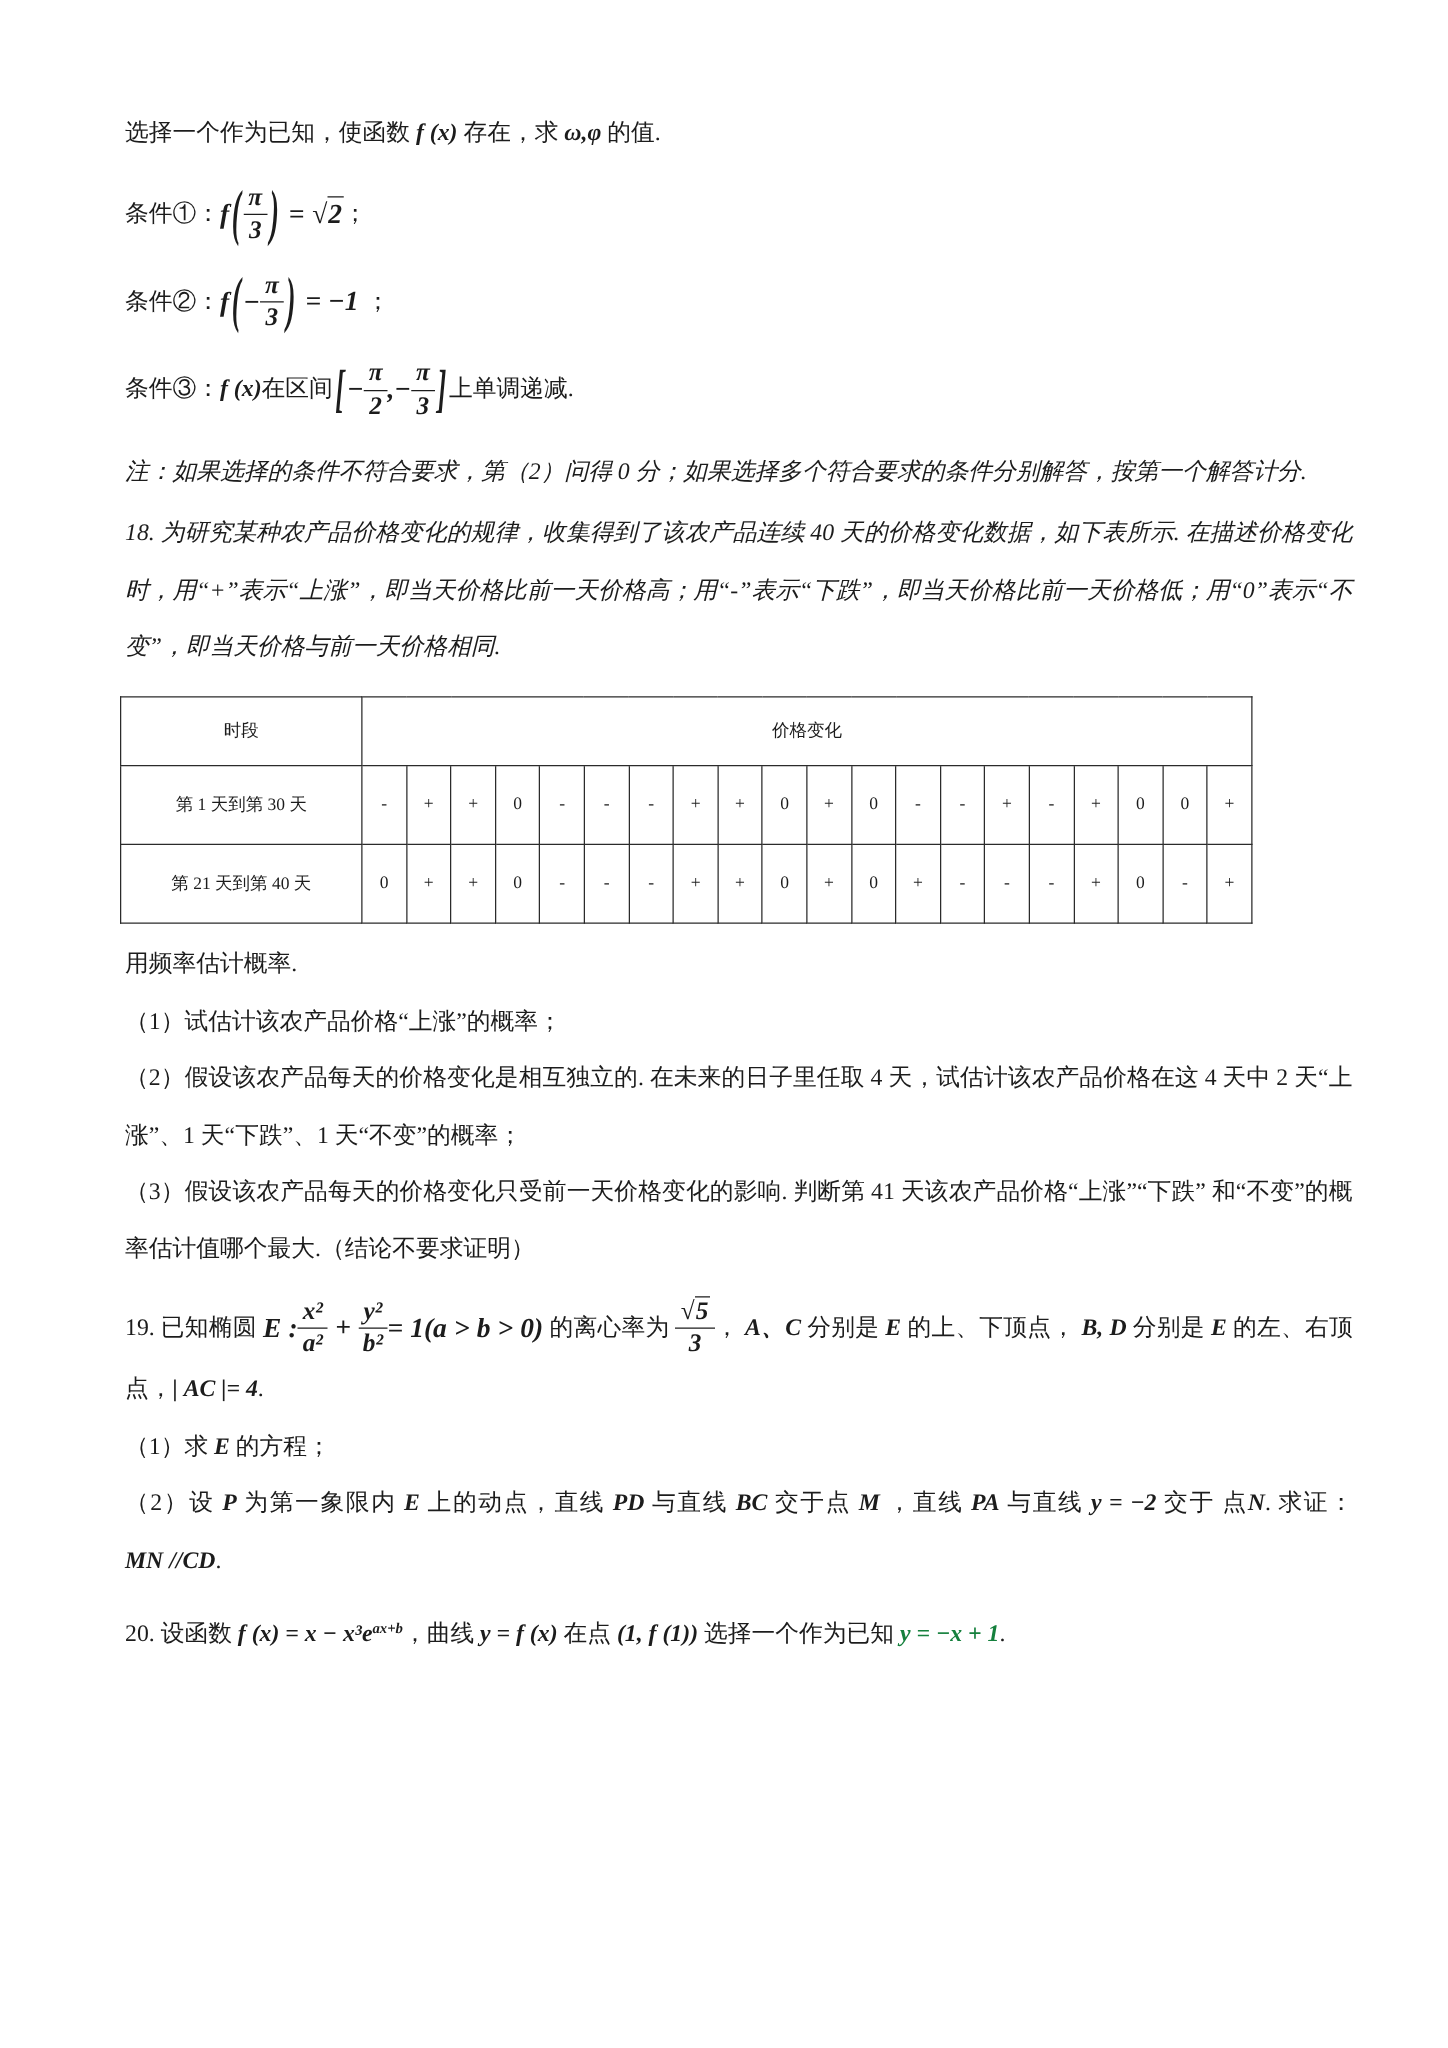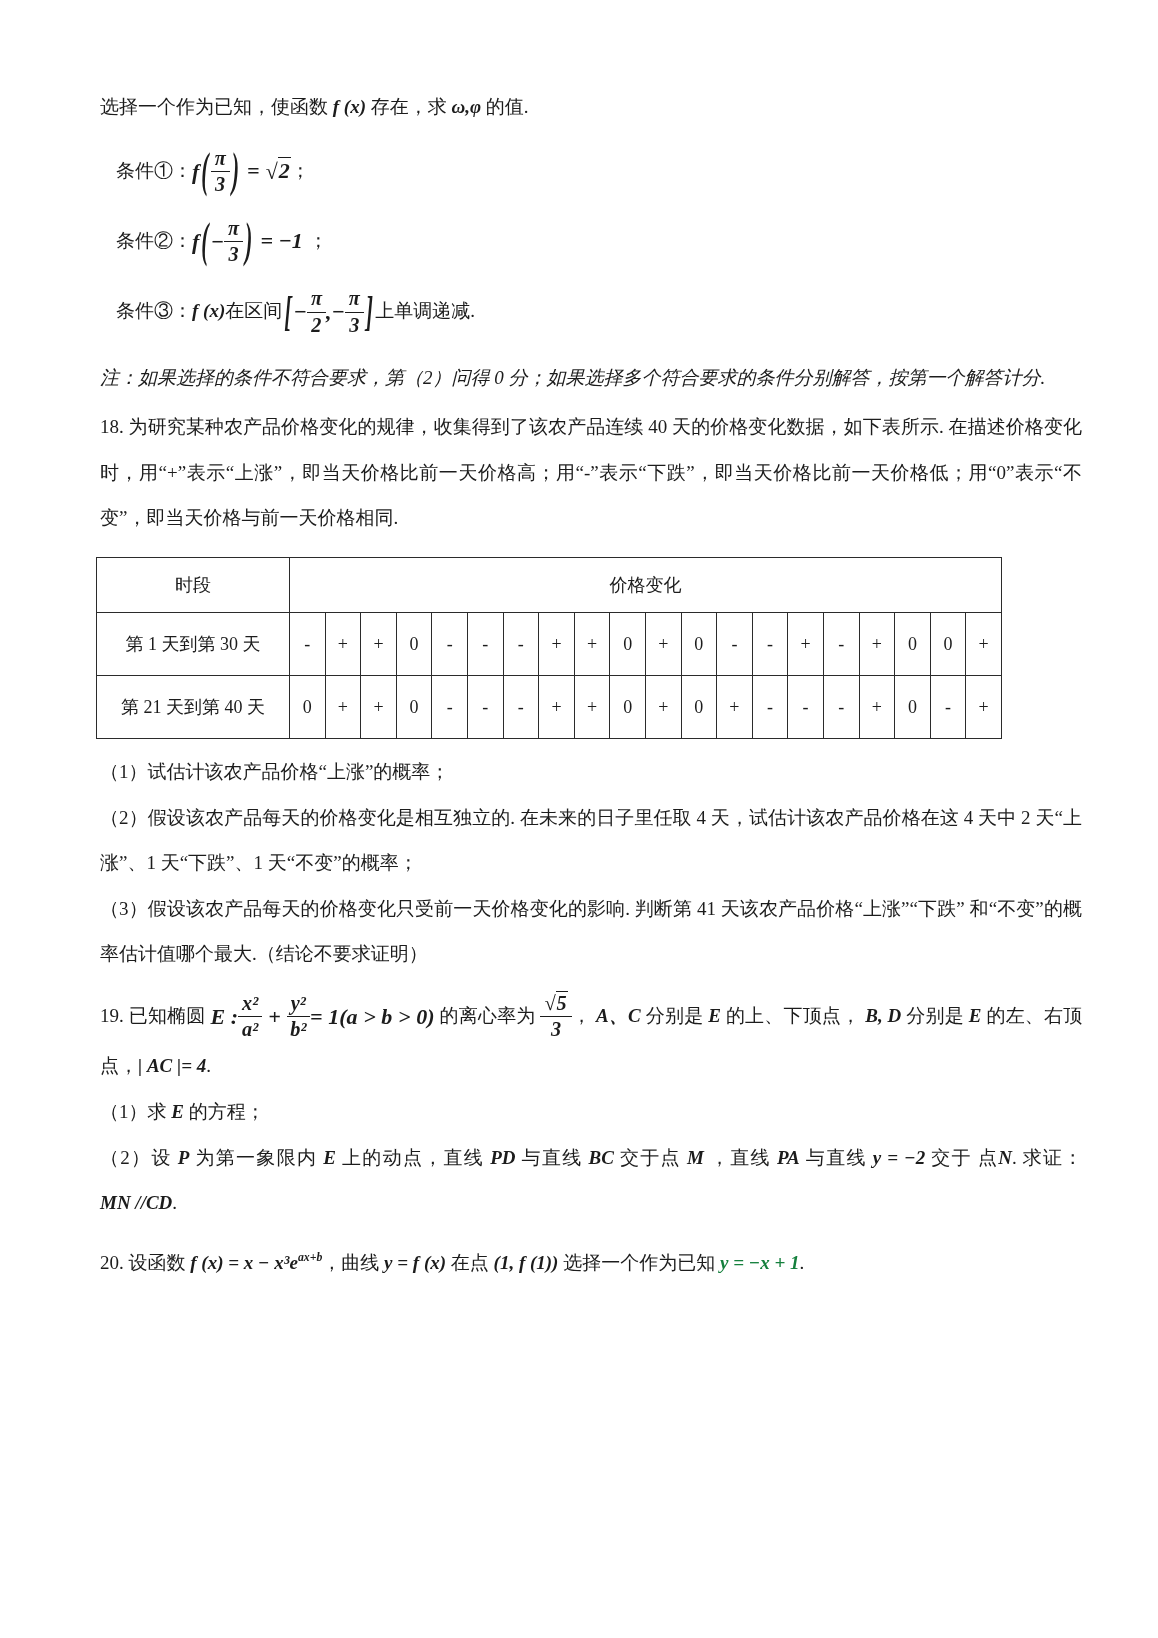--- a/index.html
+++ b/index.html
@@ -16,26 +16,26 @@
   .formula{font-size:22px;}
   .formula > *{vertical-align:middle;}
   .frac{display:inline-block;text-align:center;vertical-align:middle;line-height:1.15;font-size:0.92em;}
   .frac .num{display:block;border-bottom:1.5px solid #1c1c1c;padding:0 4px 1px;}
   .frac .den{display:block;padding-top:1px;}
   .bigp{display:inline-block;transform:scaleY(2.25);vertical-align:middle;margin:0 2px;font-weight:bold;}
   .bigb{display:inline-block;transform:scaleY(1.9);vertical-align:middle;margin:0 2px;font-weight:bold;}
   .rel{margin:0 6px;}
   .rad{font-weight:bold;}
   .radbody{border-top:1.5px solid #1c1c1c;padding:0 1px;}
-  .cond{margin:14px 16px 16px;}
+  .cond{margin:14px 0 16px;}
   .p-note{margin-top:8px;font-style:italic;}
-  .p-18{margin-top:4px;}
+  .p-18{margin-top:4px;font-style:italic;}
   .price-table{
     border-collapse:collapse;width:906px;table-layout:fixed;
-    margin:16px 0 10px -4px;font-size:18px;
+    margin:16px 0 10px -4px;font-size:14px;
   }
   .price-table td{border:1px solid #2b2b2b;text-align:center;vertical-align:middle;padding:0;}
   .price-table .hdr-row td{height:54px;}
   .price-table .data-row td{height:62px;}
   .price-table .row-label{width:192px;}
   .p-19{margin-top:12px;}
   .p-20{margin-top:14px;}
   .red{color:#15803d;}
   sup{font-size:0.62em;vertical-align:super;line-height:0;margin-top:18px;}
 </style>
@@ -116,20 +116,21 @@
           <td>-</td>
           <td>-</td>
           <td>+</td>
           <td>0</td>
           <td>-</td>
           <td>+</td>
         </tr>
   </tbody>
     </table>
 
+  <p class="para">用频率估计概率.</p>
   <p class="para">（1）试估计该农产品价格“上涨”的概率；</p>
   <p class="para">（2）假设该农产品每天的价格变化是相互独立的. 在未来的日子里任取 4 天，试估计该农产品价格在这 4 天中 2 天“上涨”、1 天“下跌”、1 天“不变”的概率；</p>
   <p class="para">（3）假设该农产品每天的价格变化只受前一天价格变化的影响. 判断第 41 天该农产品价格“上涨”“下跌” 和“不变”的概率估计值哪个最大.（结论不要求证明）</p>
 
   <p class="para p-19">
     <span class="zh">19.  已知椭圆</span>
     <span class="math formula"><span>E :</span><span class="frac"><span class="num">x²</span><span class="den">a²</span></span><span class="rel">+</span><span class="frac"><span class="num">y²</span><span class="den">b²</span></span><span>= 1(a &gt; b &gt; 0)</span></span>
     <span class="zh">的离心率为</span>
     <span class="math formula"><span class="frac"><span class="num"><span class="rad">√</span><span class="radbody">5</span></span><span class="den">3</span></span></span><span class="zh">，</span>
     <span class="math">A、C</span>

